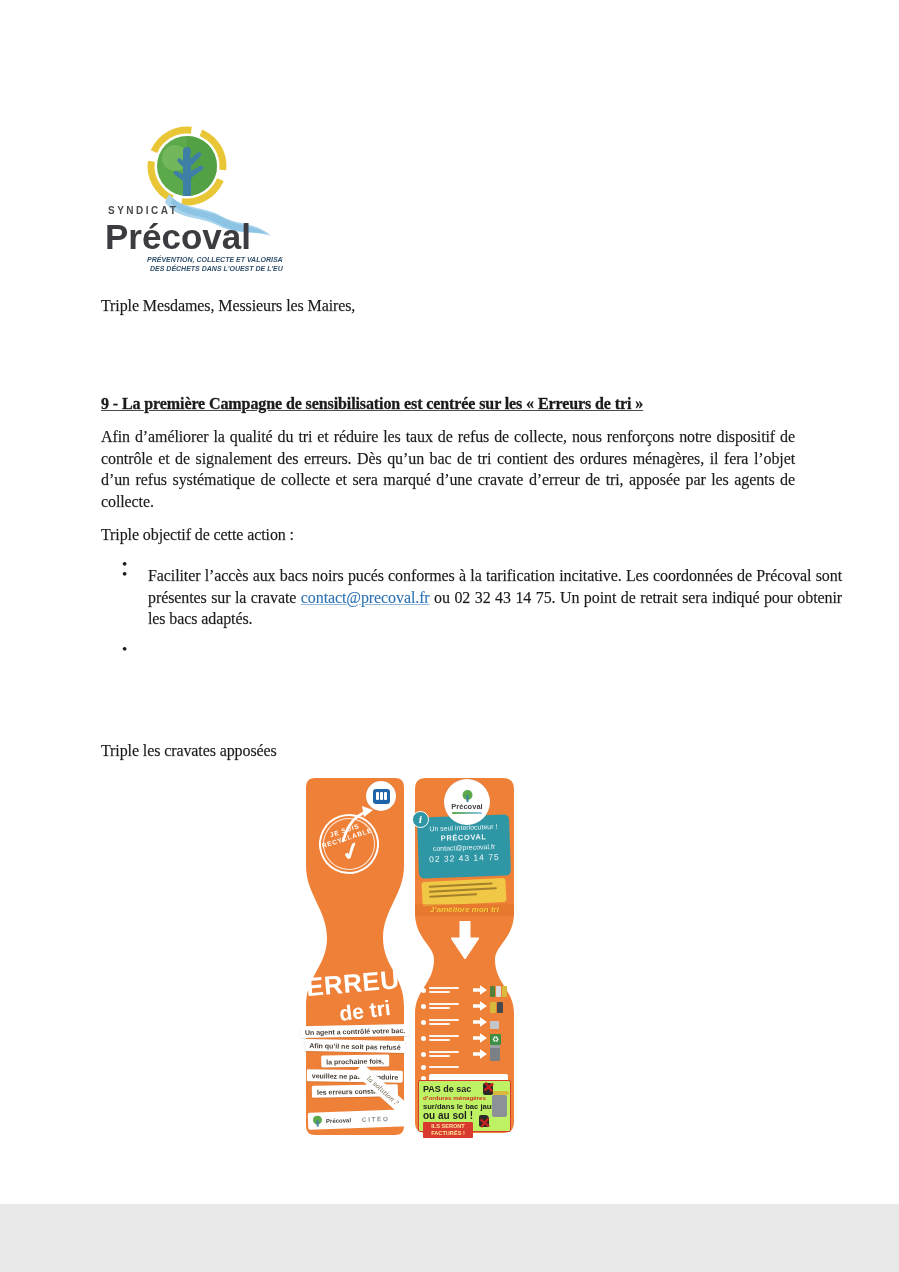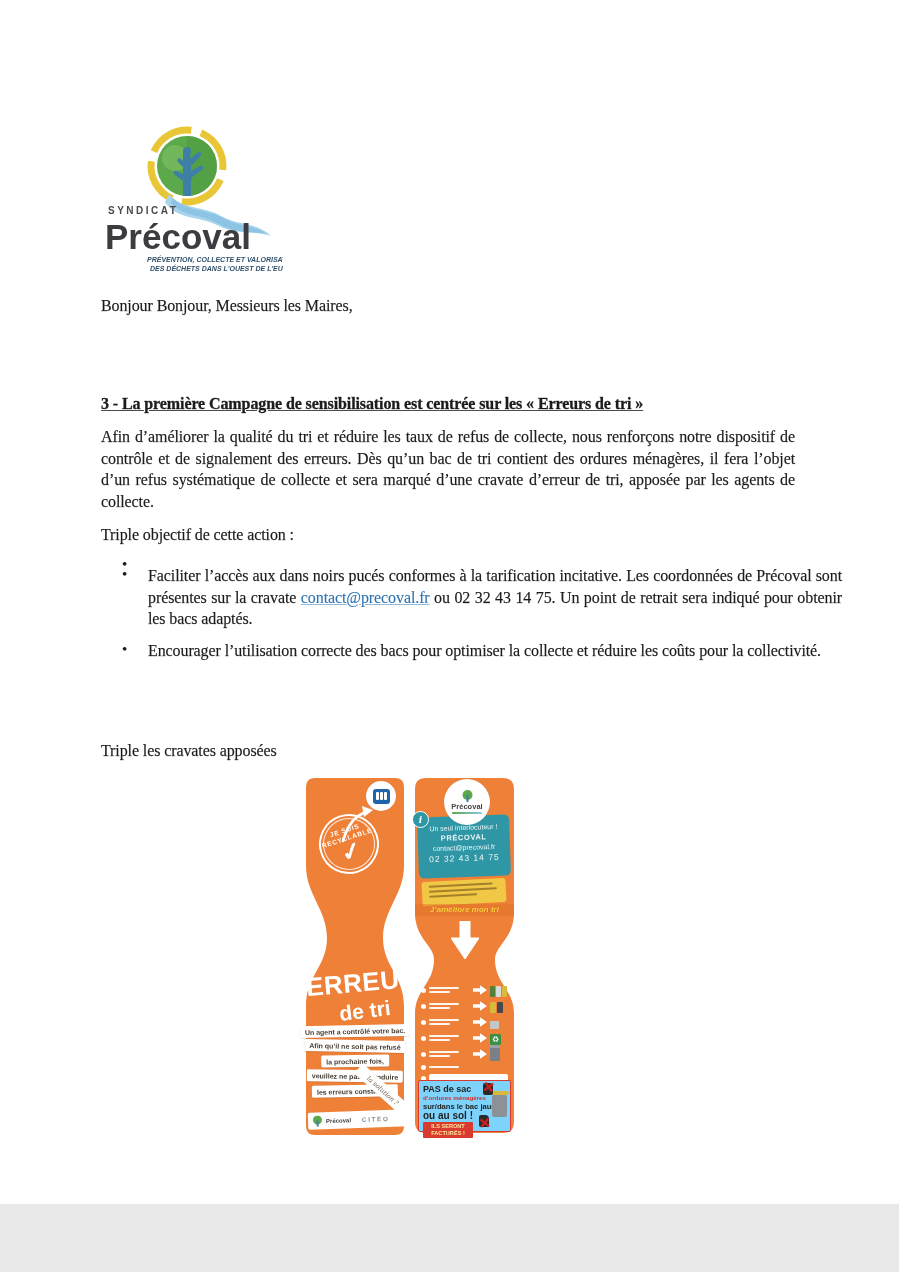--- a/index.html
+++ b/index.html
@@ -71,21 +71,21 @@
   .crow .cdot{width:5px;height:5px;border-radius:50%;background:#fff;flex:0 0 auto;}
   .crow .cbars{flex:1;display:flex;flex-direction:column;gap:2px;}
   .crow .cbars i{display:block;height:1.8px;background:rgba(255,255,255,.92);border-radius:1px;}
   .crow .cbars i.b1{width:30px;} .crow .cbars i.b2{width:21px;}
   .crow .carrow{flex:0 0 auto;}
   .crow .cicon{flex:0 0 auto;width:20px;height:13px;display:flex;align-items:flex-end;justify-content:flex-start;gap:1px;}
   .bin{display:block;border-radius:1px;}
   .crow6{height:10px;}
   .crow7{height:12px;align-items:center;}
   .blank-strip{flex:1;height:9px;background:#fff;border-radius:2px;margin-right:2px;}
-  .warning{left:3px;top:302px;width:93px;height:52px;background:#7dd3fc;border:1.5px solid #d93a2f;border-radius:2px;box-sizing:border-box;padding:3px 4px;}
+  .warning{left:3px;top:302px;width:93px;height:52px;background:#bef264;border:1.5px solid #d93a2f;border-radius:2px;box-sizing:border-box;padding:3px 4px;}
   .warning .w1{font-size:9px;font-weight:800;color:#1f1f1f;line-height:10px;}
   .warning .w2{font-size:6.2px;font-weight:700;color:#d03228;line-height:7.5px;}
   .warning .w3{font-size:7.6px;font-weight:800;color:#1f1f1f;line-height:9px;}
   .warning .w4{font-size:10px;font-weight:800;color:#1f1f1f;line-height:9px;}
   .warn-badge{display:inline-block;margin-top:2px;background:#d93a2f;color:#ffe59c;font-size:5.6px;font-weight:800;padding:1.5px 3px;width:44px;text-align:center;line-height:6.5px;border-radius:1px;}
   .warn-art{position:absolute;right:1px;top:2px;bottom:2px;width:32px;}
   .wbin{position:absolute;right:2px;top:12px;width:15px;height:22px;background:#8b9196;border-radius:2px;}
   .wbin:before{content:"";position:absolute;left:-2px;top:-4px;right:-2px;height:4px;background:#d9b93c;border-radius:2px;}
   .wbag{position:absolute;width:10px;height:12px;background:#2a2a2a;border-radius:2px 4px 2px 2px;}
   .bag1{right:16px;top:0;} .bag2{right:20px;bottom:2px;}
@@ -112,36 +112,35 @@
       <path d="M66,72 C78,88 102,84 118,94 C136,104 154,100 168,114 C152,108 134,114 114,103 C96,94 74,98 62,80 Z" fill="#a8d4ec"></path>
       <path d="M70,76 C84,90 106,87 122,97 C138,106 152,103 164,112 C150,109 132,112 114,101 C98,92 80,95 68,81 Z" fill="#7cb9de" opacity="0.6"></path>
 
       <text x="5" y="92" font-family="Liberation Sans, sans-serif" font-size="10" font-weight="700" letter-spacing="2.5" fill="#4a4a4a">SYNDICAT</text>
       <text x="2" y="127" font-family="Liberation Sans, sans-serif" font-size="35" font-weight="800" fill="#3c3c40">Précoval</text>
       <text x="44" y="140" font-family="Liberation Sans, sans-serif" font-size="7" font-weight="700" font-style="italic" fill="#31506b">PRÉVENTION, COLLECTE ET VALORISATION</text>
       <text x="47" y="149" font-family="Liberation Sans, sans-serif" font-size="7" font-weight="700" font-style="italic" fill="#31506b">DES DÉCHETS DANS L'OUEST DE L'EURE</text>
     </svg>
   </div>
 
-  <div class="tblock greeting">Bonjour Bonjour, Messieurs les Maires,</div>
-  <div class="tblock heading">3 - La première Campagne de sensibilisation est centrée sur les « Erreurs de tri »</div>
+  <div class="tblock greeting">Triple Mesdames, Messieurs les Maires,</div>
+  <div class="tblock heading">9 - La première Campagne de sensibilisation est centrée sur les « Erreurs de tri »</div>
   <div class="tblock triple">Triple objectif de cette action :</div>
   <div class="tblock para">Afin d’améliorer la qualité du tri et réduire les taux de refus de collecte, nous renforçons notre dispositif de contrôle et de signalement des erreurs. Dès qu’un bac de tri contient des ordures ménagères, il fera l’objet d’un refus systématique de collecte et sera marqué d’une cravate d’erreur de tri, apposée par les agents de collecte.</div>
 
   <ul class="tblock bullets">
     <li>
       <span class="dot">•</span>
     </li>
     <li>
       <span class="dot">•</span>
-      <span>Faciliter l’accès aux dans noirs pucés conformes à la tarification incitative. Les coordonnées de Précoval sont présentes sur la cravate </span><a class="maillink" href="#">contact@precoval.fr</a><span> ou 02 32 43 14 75. Un point de retrait sera indiqué pour obtenir les bacs adaptés.</span>
+      <span>Faciliter l’accès aux bacs noirs pucés conformes à la tarification incitative. Les coordonnées de Précoval sont présentes sur la cravate </span><a class="maillink" href="#">contact@precoval.fr</a><span> ou 02 32 43 14 75. Un point de retrait sera indiqué pour obtenir les bacs adaptés.</span>
     </li>
     <li>
       <span class="dot">•</span>
-      <span>Encourager l’utilisation correcte des bacs pour optimiser la collecte et réduire les coûts pour la collectivité.</span>
     </li>
   </ul>
 
   <div class="tblock closing">Triple les cravates apposées</div>
 
   <div class="flyer">
 
     <div class="tag tag-left">
       <svg class="shape" width="98" height="357" viewBox="0 0 98 357">
         <path d="M9,0 H89 Q98,0 98,9 V88 C98,116 77,132 77,160 C77,188 98,198 98,228 V348 Q98,357 89,357 H9 Q0,357 0,348 V228 C0,198 21,188 21,160 C21,132 0,116 0,88 V9 Q0,0 9,0 Z" fill="#ef8038"></path>

